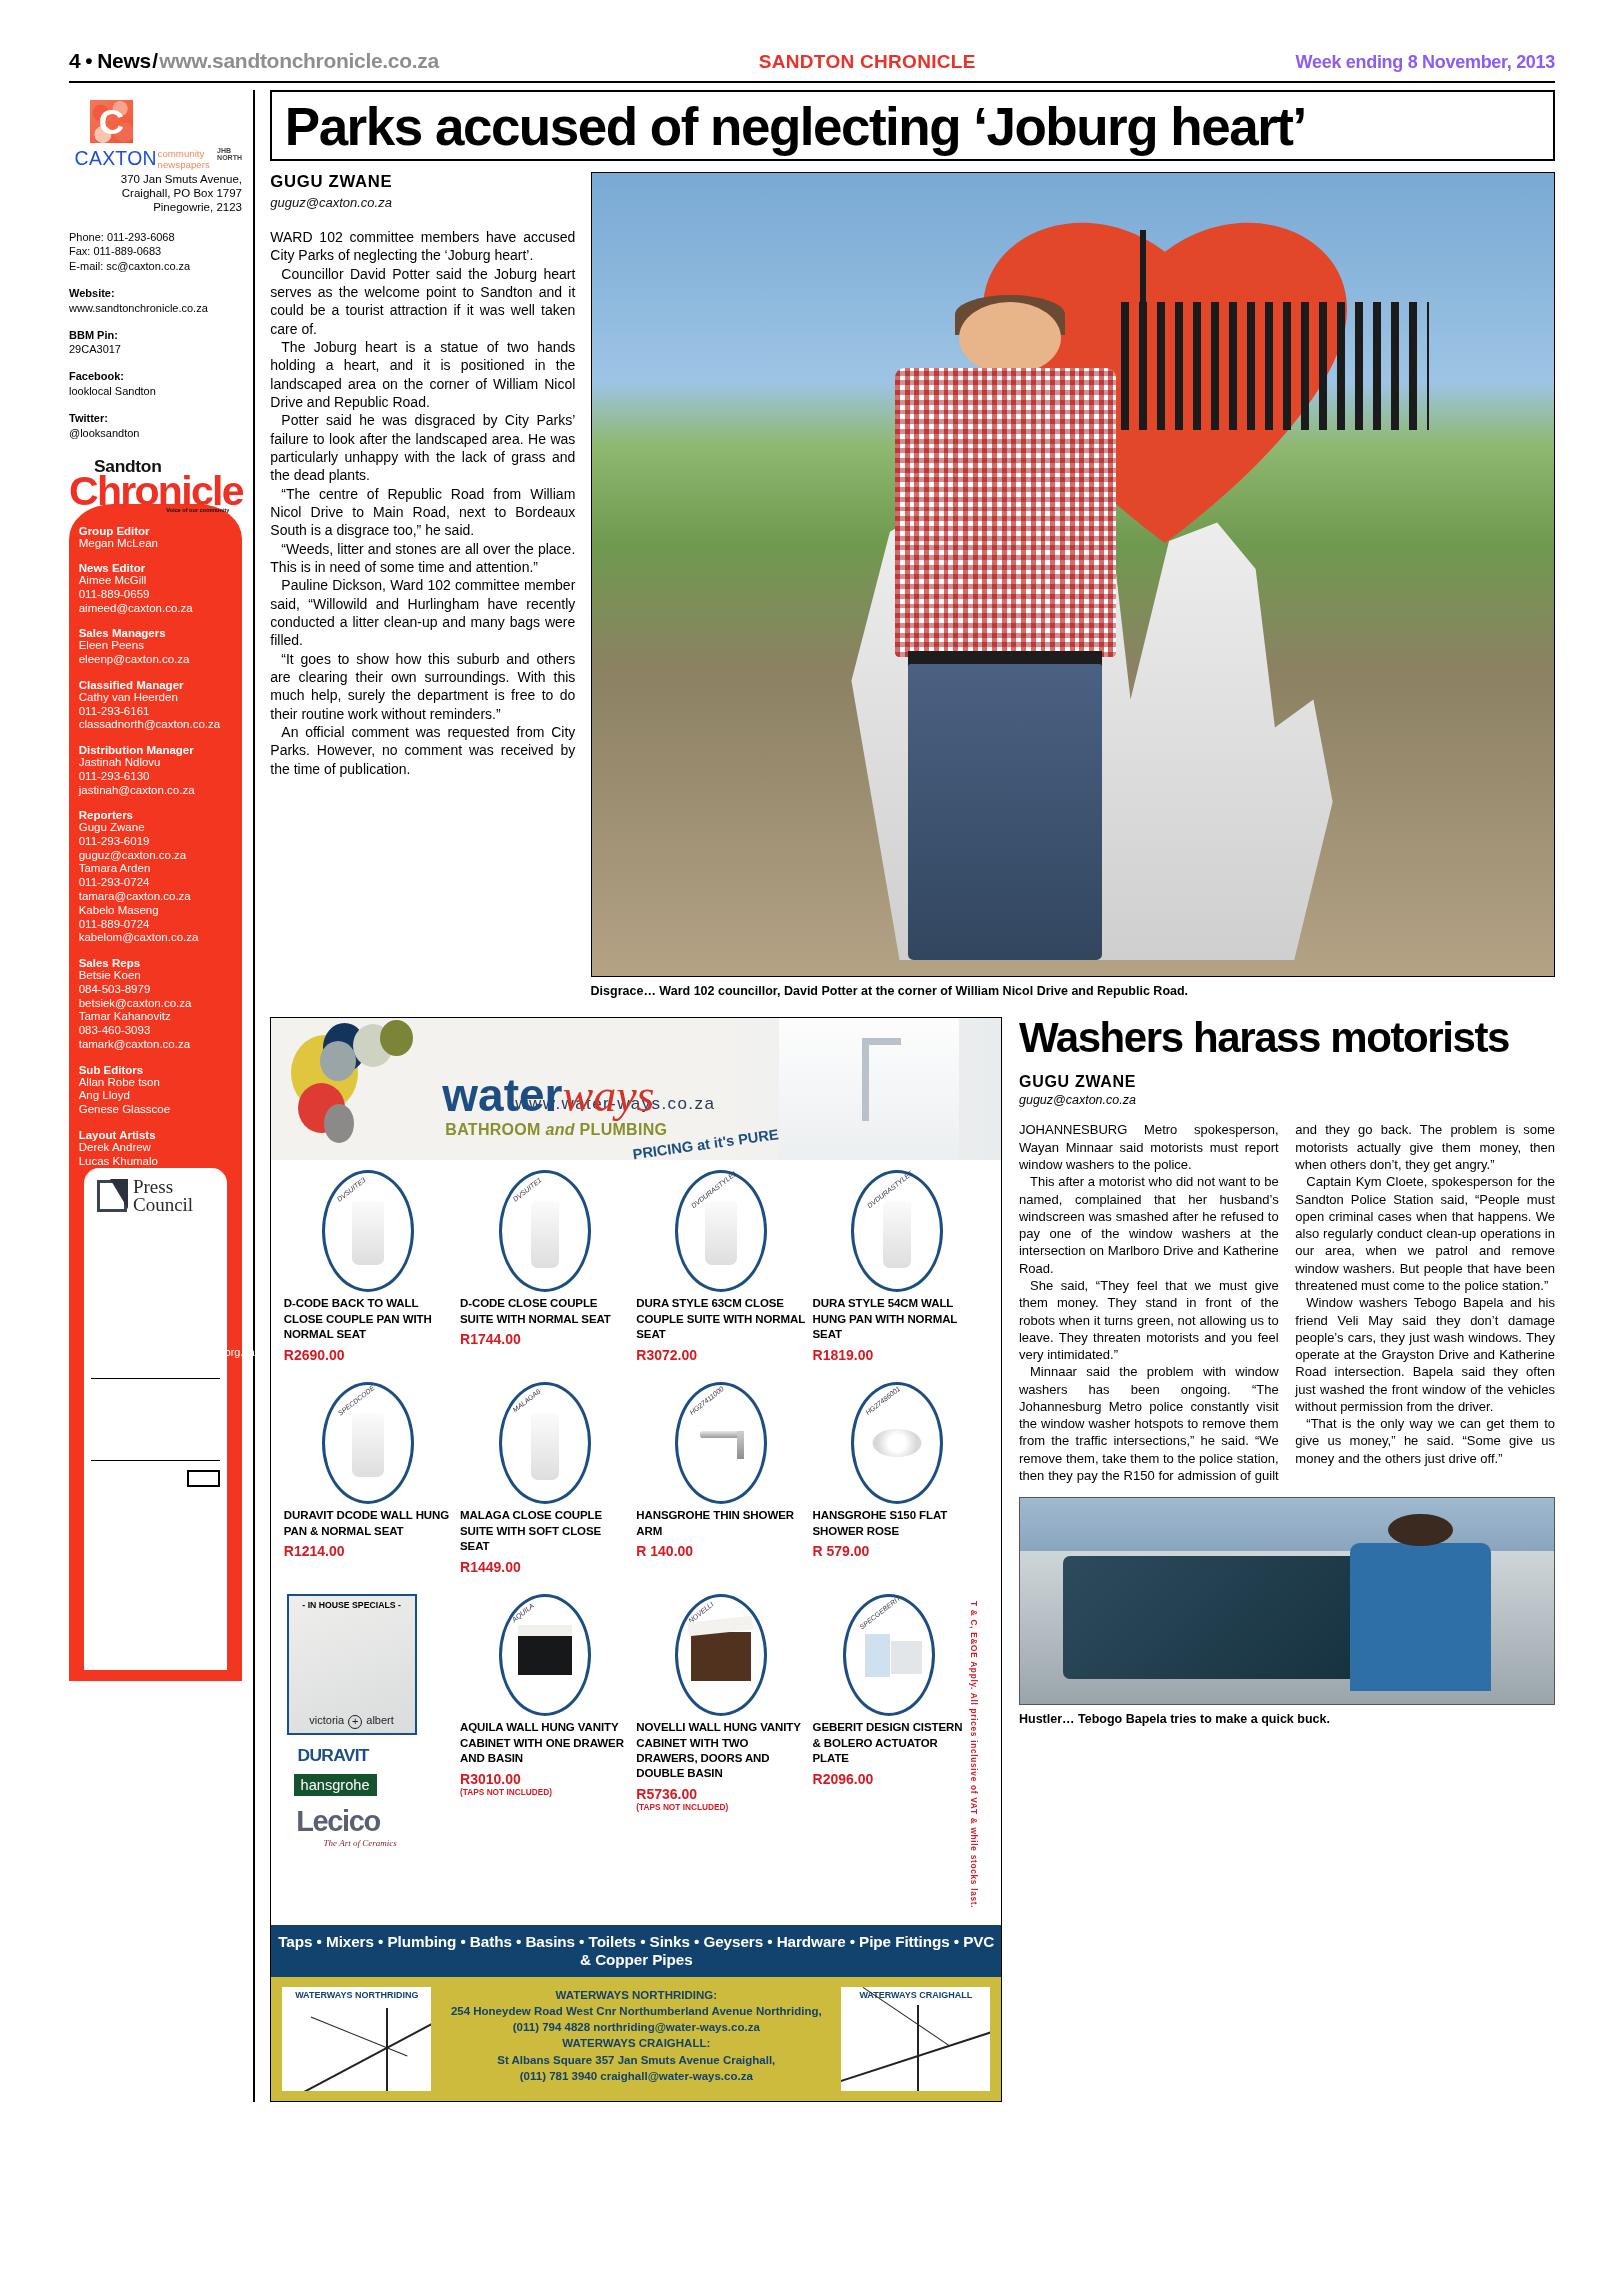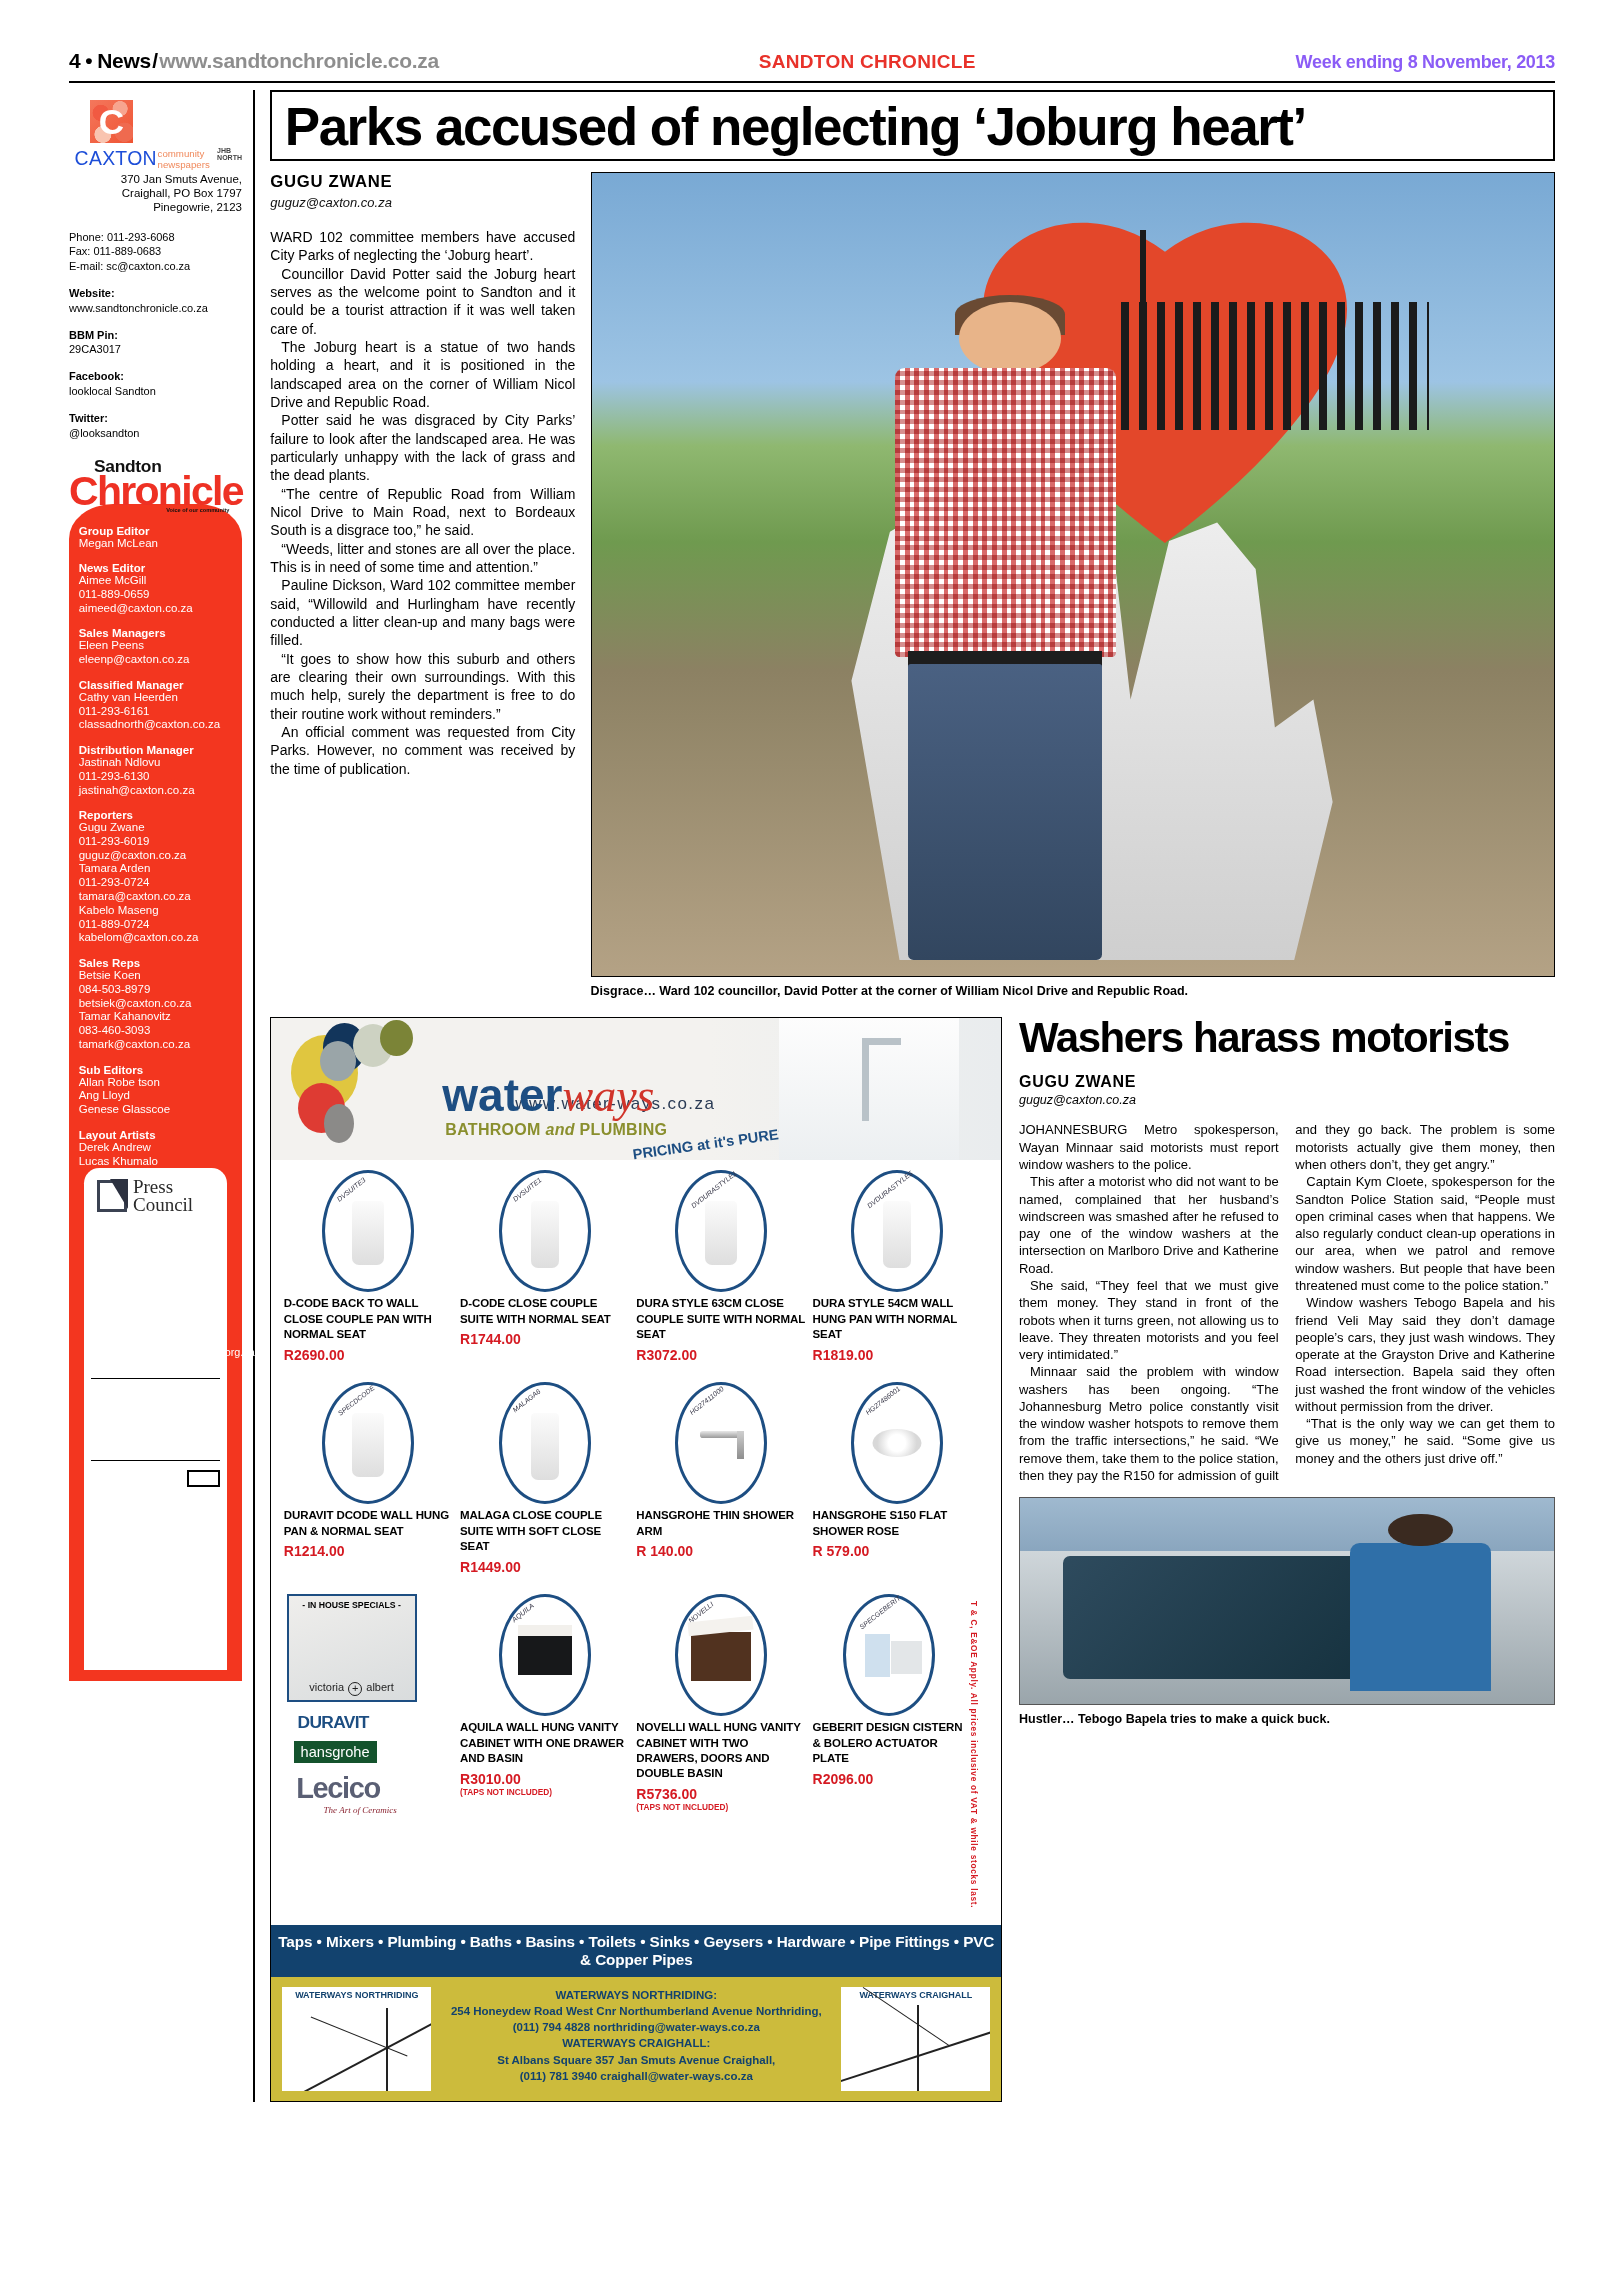--- a/index.html
+++ b/index.html
@@ -151,21 +151,21 @@
   .vanity::before{content:"";position:absolute;left:0;top:-11px;width:54px;height:11px;background:#f2f0ec;}
   .vanity2{position:absolute;left:50%;top:30%;transform:translateX(-50%);width:60px;height:49px;background:#51321f;}
   .vanity2::before{content:"";position:absolute;left:-2.8px;top:-12.5px;width:65px;height:14px;background:#f4f2ee;transform:rotate(-6deg);}
   .geb{position:absolute;left:22%;top:32%;width:25px;height:43px;background:#cfe0ee;}
   .geb2{position:absolute;left:52%;top:38%;width:30.5px;height:33px;background:#e3e6e8;}
   .prod-name{font-size:11.5px;font-weight:bold;line-height:1.34;letter-spacing:-0.1px;}
   .prod-price{font-size:14px;font-weight:bold;color:#d51a22;margin-top:4.2px;}
   .prod-note{font-size:8.3px;font-weight:bold;color:#d51a22;}
 
   .brands{padding:0 0 4.2px 2.8px;}
-  .va-box{border:2.8px solid #1d4e82;width:130px;height:108px;margin-bottom:9.7px;position:relative;
+  .va-box{border:2.8px solid #1d4e82;width:130px;height:141px;margin-bottom:9.7px;position:relative;
      background:linear-gradient(160deg,#efeeec,#d9dcdd);}
   .va-top{position:absolute;top:4.2px;left:0;right:0;text-align:center;font-size:8.7px;font-weight:bold;}
   .va-foot{position:absolute;bottom:4.2px;left:0;right:0;text-align:center;font-size:14.6px;color:#1e1e1e;}
   .va-foot span{display:inline-block;width:14px;height:14px;border:1.4px solid #1e1e1e;border-radius:50%;
      line-height:11px;font-size:11px;vertical-align:middle;}
   .duravit{color:#1d4e82;font-weight:bold;font-size:17.4px;letter-spacing:-0.7px;margin:4.2px 0 8.3px 11px;}
   .hansgrohe{background:#14532d;color:#fff;font-size:14.6px;padding:2.8px 7px;display:inline-block;margin-left:7px;}
   .lecico{font-size:29px;font-weight:bold;color:#5a5f74;margin:9.7px 0 0 9.7px;letter-spacing:-1.4px;}
   .lecico-sub{font-family:"Liberation Serif",serif;font-style:italic;font-size:9px;color:#8a2330;margin-left:37px;}
 

